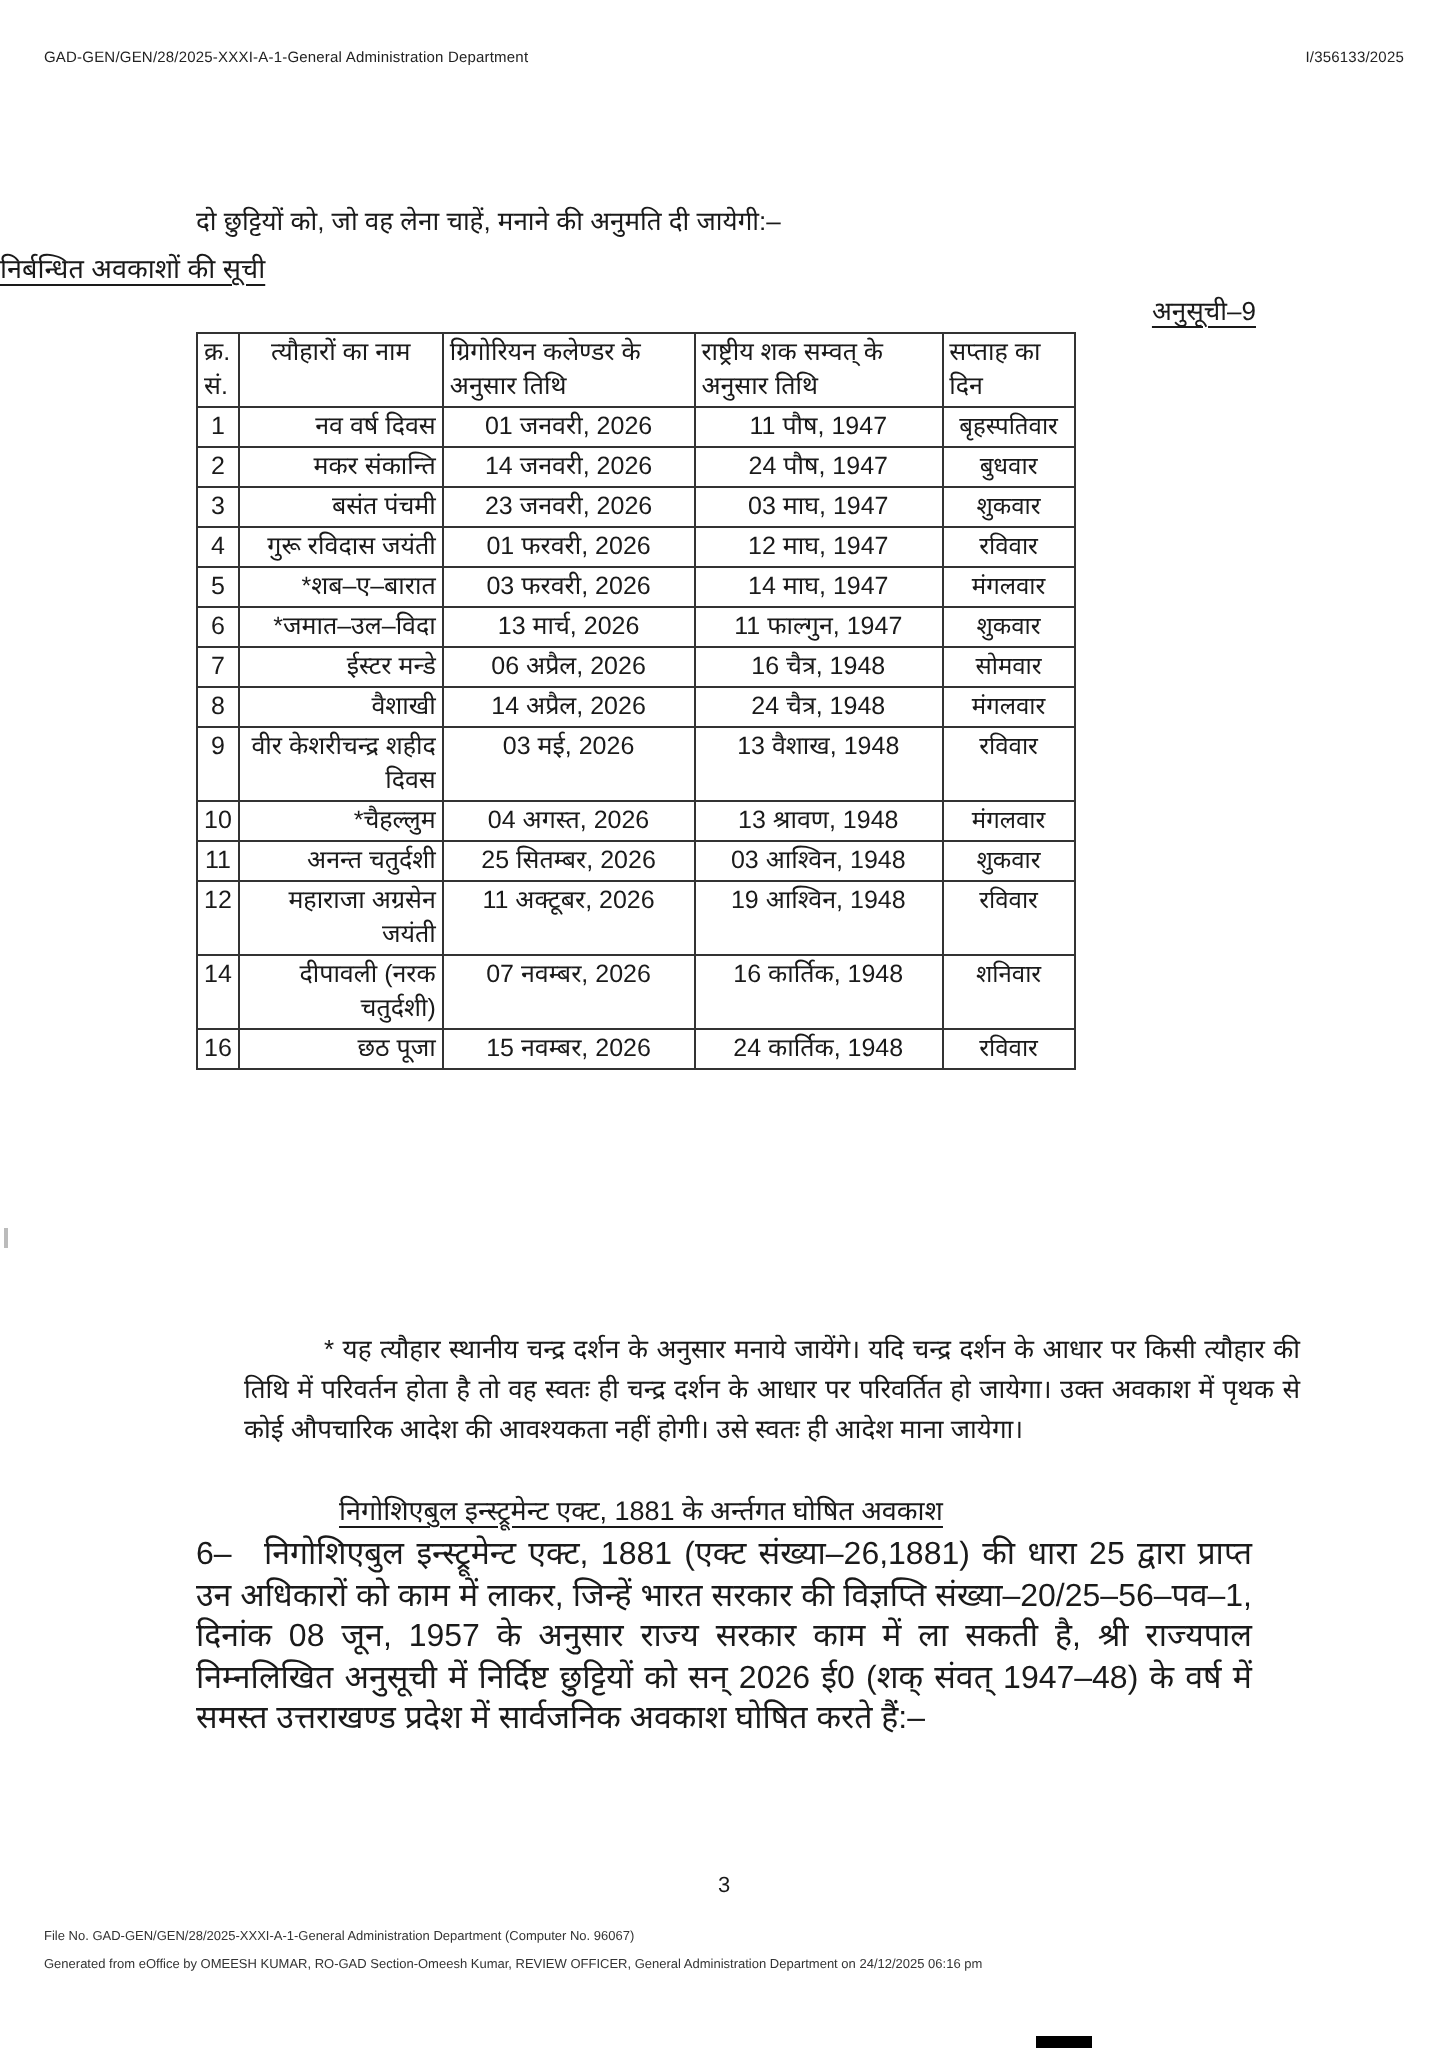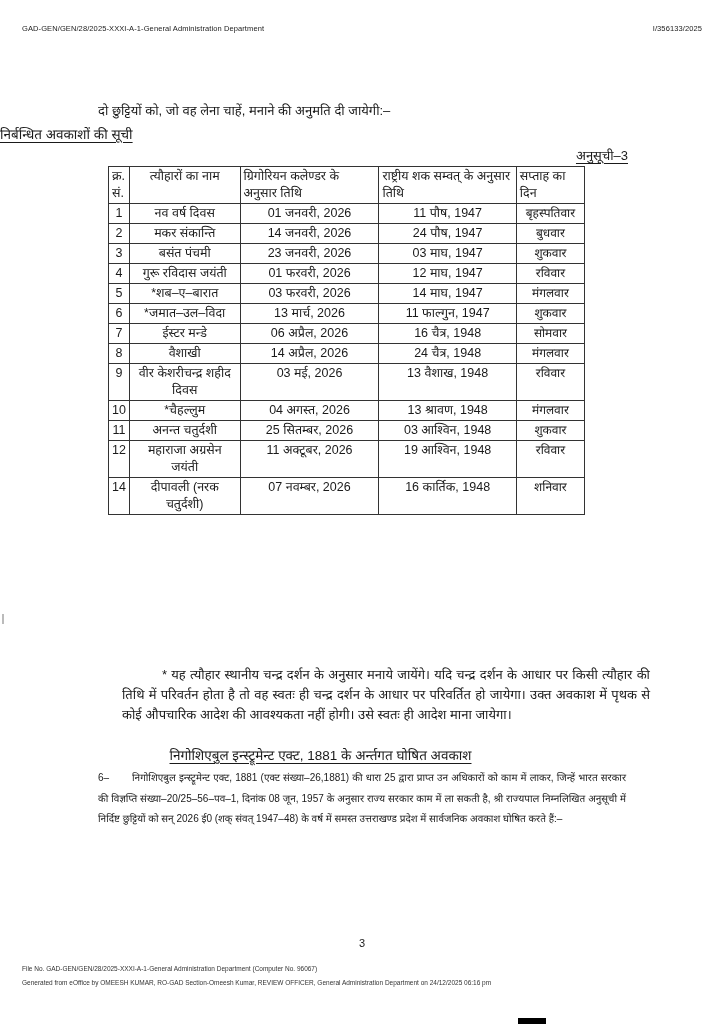--- a/index.html
+++ b/index.html
@@ -10,63 +10,63 @@
     .hdr { position: absolute; top: 24px; font-size: 7.5px; color: #222; letter-spacing: 0.1px; }
     .hdr-left { left: 22px; }
     .hdr-right { right: 22px; padding-left: 40px; }
 
     .intro { position: absolute; left: 98px; top: 101px; font-size: 13px; }
     .title { position: absolute; left: 0; width: 724px; top: 125px; text-align: left; font-size: 13.5px; }
     .title span { text-decoration: underline; text-underline-offset: 3px; }
     .schedule { position: absolute; right: 96px; top: 146px; font-size: 13px; text-decoration: underline; text-underline-offset: 3px; }
 
     table.holidays {
-      position: absolute; left: 108px; top: 166px; width: 477px;
+      position: absolute; left: 98px; top: 166px; width: 440px;
       border-collapse: collapse; font-size: 12.5px;
     }
     table.holidays th, table.holidays td {
       border: 1.2px solid #333; padding: 1px 3px; vertical-align: top; line-height: 17px;
     }
     table.holidays th { font-weight: normal; text-align: left; }
     table.holidays th.c-sn { text-align: left; }
     table.holidays th.c-name { text-align: center; }
     col.sn { width: 18px; }
     col.name { width: 120px; }
     col.greg { width: 153px; }
     col.saka { width: 152px; }
     col.day { width: 70px; }
     td.sn { text-align: center; padding: 1px 1px; }
-    td.name { text-align: center; margin-left: 24px; }
+    td.name { text-align: right; margin-left: 24px; }
     td.greg, td.saka, td.day { text-align: center; }
     td.day { white-space: nowrap; font-size: 12px; }
 
     .note { position: absolute; left: 98px; top: 665px; width: 528px; font-size: 13px; line-height: 20px; text-align: justify; margin-left: 24px; }
     .note p { margin: 0; text-indent: 40px; }
     .sub-title { position: absolute; left: 0; width: 641px; top: 746px; text-align: center; font-size: 13.5px; }
     .sub-title span { text-decoration: underline; text-underline-offset: 3px; }
-    .para { position: absolute; left: 98px; top: 768px; width: 528px; font-size: 10px; line-height: 20.5px; text-align: justify; }
+    .para { position: absolute; left: 98px; top: 768px; width: 528px; font-size: 16px; line-height: 20.5px; text-align: justify; }
     .para p { margin: 0; }
     .para .num { display: inline-block; width: 34px; }
 
     .pageno { position: absolute; left: 0; width: 724px; top: 937px; text-align: center; font-size: 11px; }
     .footer { position: absolute; left: 22px; font-size: 6.5px; color: #333; }
     .footer.f1 { top: 965px; }
     .footer.f2 { top: 979px; }
     .blackbar { position: absolute; left: 518px; top: 1018px; width: 28px; height: 6px; background: #000; }
     .edge-mark { position: absolute; left: 2px; top: 614px; width: 2px; height: 10px; background: #bbb; }
   </style>
 </head>
 <body>
 
 <div class="hdr hdr-left">GAD-GEN/GEN/28/2025-XXXI-A-1-General Administration Department</div>
 <div class="hdr hdr-right">I/356133/2025</div>
 
 <div class="intro">दो छुट्टियों को, जो वह लेना चाहें, मनाने की अनुमति दी जायेगी:–</div>
 <div class="title"><span>निर्बन्धित अवकाशों की सूची</span></div>
-<div class="schedule">अनुसूची–3</div>
+<div class="schedule">अनुसूची–9</div>
 
 <table class="holidays">
   <colgroup>
       <col class="sn">
       <col class="name">
       <col class="greg">
       <col class="saka">
       <col class="day">
     </colgroup>
   <thead>
@@ -163,20 +163,27 @@
         <td class="saka">19 आश्विन, 1948</td>
         <td class="day">रविवार</td>
       </tr>
       <tr>
         <td class="sn">14</td>
         <td class="name">दीपावली (नरक चतुर्दशी)</td>
         <td class="greg">07 नवम्बर, 2026</td>
         <td class="saka">16 कार्तिक, 1948</td>
         <td class="day">शनिवार</td>
       </tr>
+      <tr>
+        <td class="sn">16</td>
+        <td class="name">छठ पूजा</td>
+        <td class="greg">15 नवम्बर, 2026</td>
+        <td class="saka">24 कार्तिक, 1948</td>
+        <td class="day">रविवार</td>
+      </tr>
     </tbody>
 </table>
 
 <div class="note">
   <p>* यह त्यौहार स्थानीय चन्द्र दर्शन के अनुसार मनाये जायेंगे। यदि चन्द्र दर्शन के आधार पर किसी त्यौहार की तिथि में परिवर्तन होता है तो वह स्वतः ही चन्द्र दर्शन के आधार पर परिवर्तित हो जायेगा। उक्त अवकाश में पृथक से कोई औपचारिक आदेश की आवश्यकता नहीं होगी। उसे स्वतः ही आदेश माना जायेगा।</p>
 </div>
 
 <div class="sub-title"><span>निगोशिएबुल इन्स्ट्रूमेन्ट एक्ट, 1881 के अर्न्तगत घोषित अवकाश</span></div>
 
 <div class="para">

